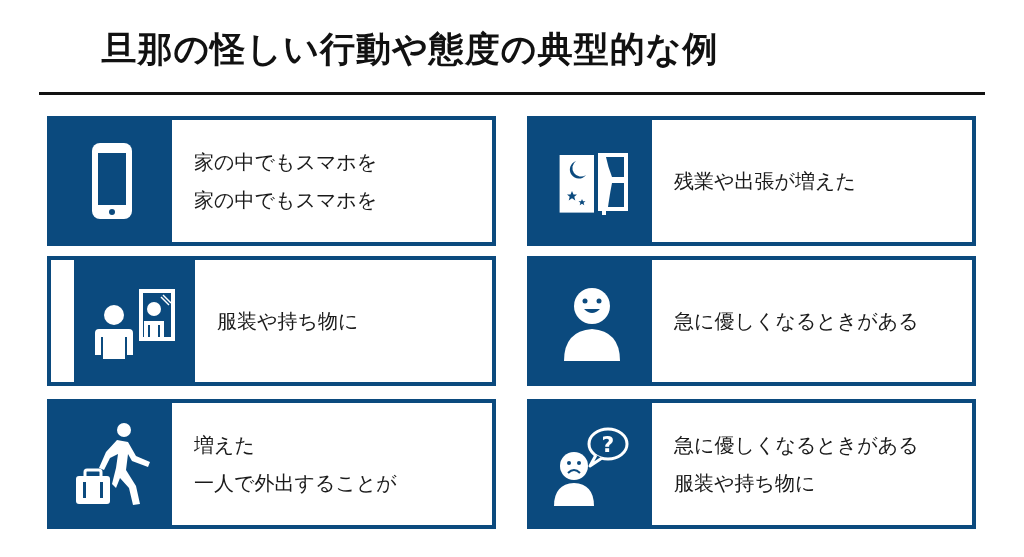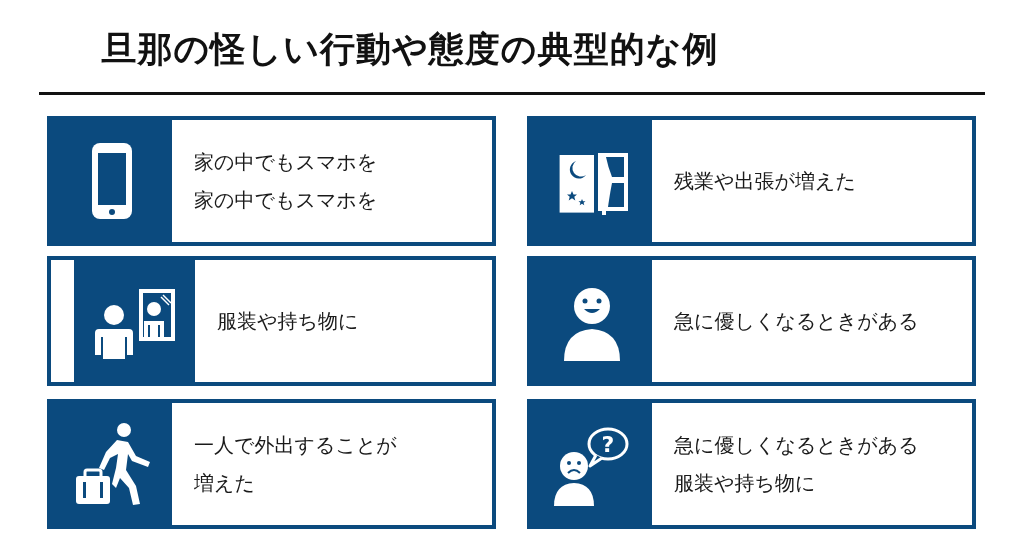--- a/index.html
+++ b/index.html
@@ -102,22 +102,22 @@
       <circle cx="62" cy="16" r="7" fill="#fff"></circle>
       <path d="M55 26 L66 28 L74 42 L88 48 L86 53 L70 47 L66 40 L64 56 L74 72 L78 90 L71 91 L67 74 L58 64 L54 74 L50 70 L54 54 L56 40 L48 44 L42 56 L37 54 L44 38 Z" fill="#fff"></path>
       <rect x="14" y="62" width="34" height="28" rx="3" fill="#fff"></rect>
       <rect x="23" y="56" width="16" height="8" rx="2" fill="none" stroke="#fff" stroke-width="3"></rect>
       <rect x="21" y="68" width="3" height="16" fill="#0b4a7e"></rect>
       <rect x="38" y="68" width="3" height="16" fill="#0b4a7e"></rect>
     </svg>
   </div>
   <div class="text">
     <div>
+      <span>増えた</span>
       <span>一人で外出することが</span>
-      <span>増えた</span>
     </div>
   </div>
 </div>
 
 <div class="card" style="left:527px; top:399px;">
   <div class="icon-panel">
     <svg viewBox="0 0 100 100">
       <ellipse cx="66" cy="30" rx="19" ry="15" fill="none" stroke="#fff" stroke-width="3"></ellipse>
       <path d="M54 41 L48 52 L60 44" fill="#0b4a7e" stroke="#fff" stroke-width="3" stroke-linejoin="round"></path>
       <text x="66" y="38" text-anchor="middle" font-size="22" font-weight="bold" fill="#fff" font-family="DejaVu Sans, sans-serif">?</text>

